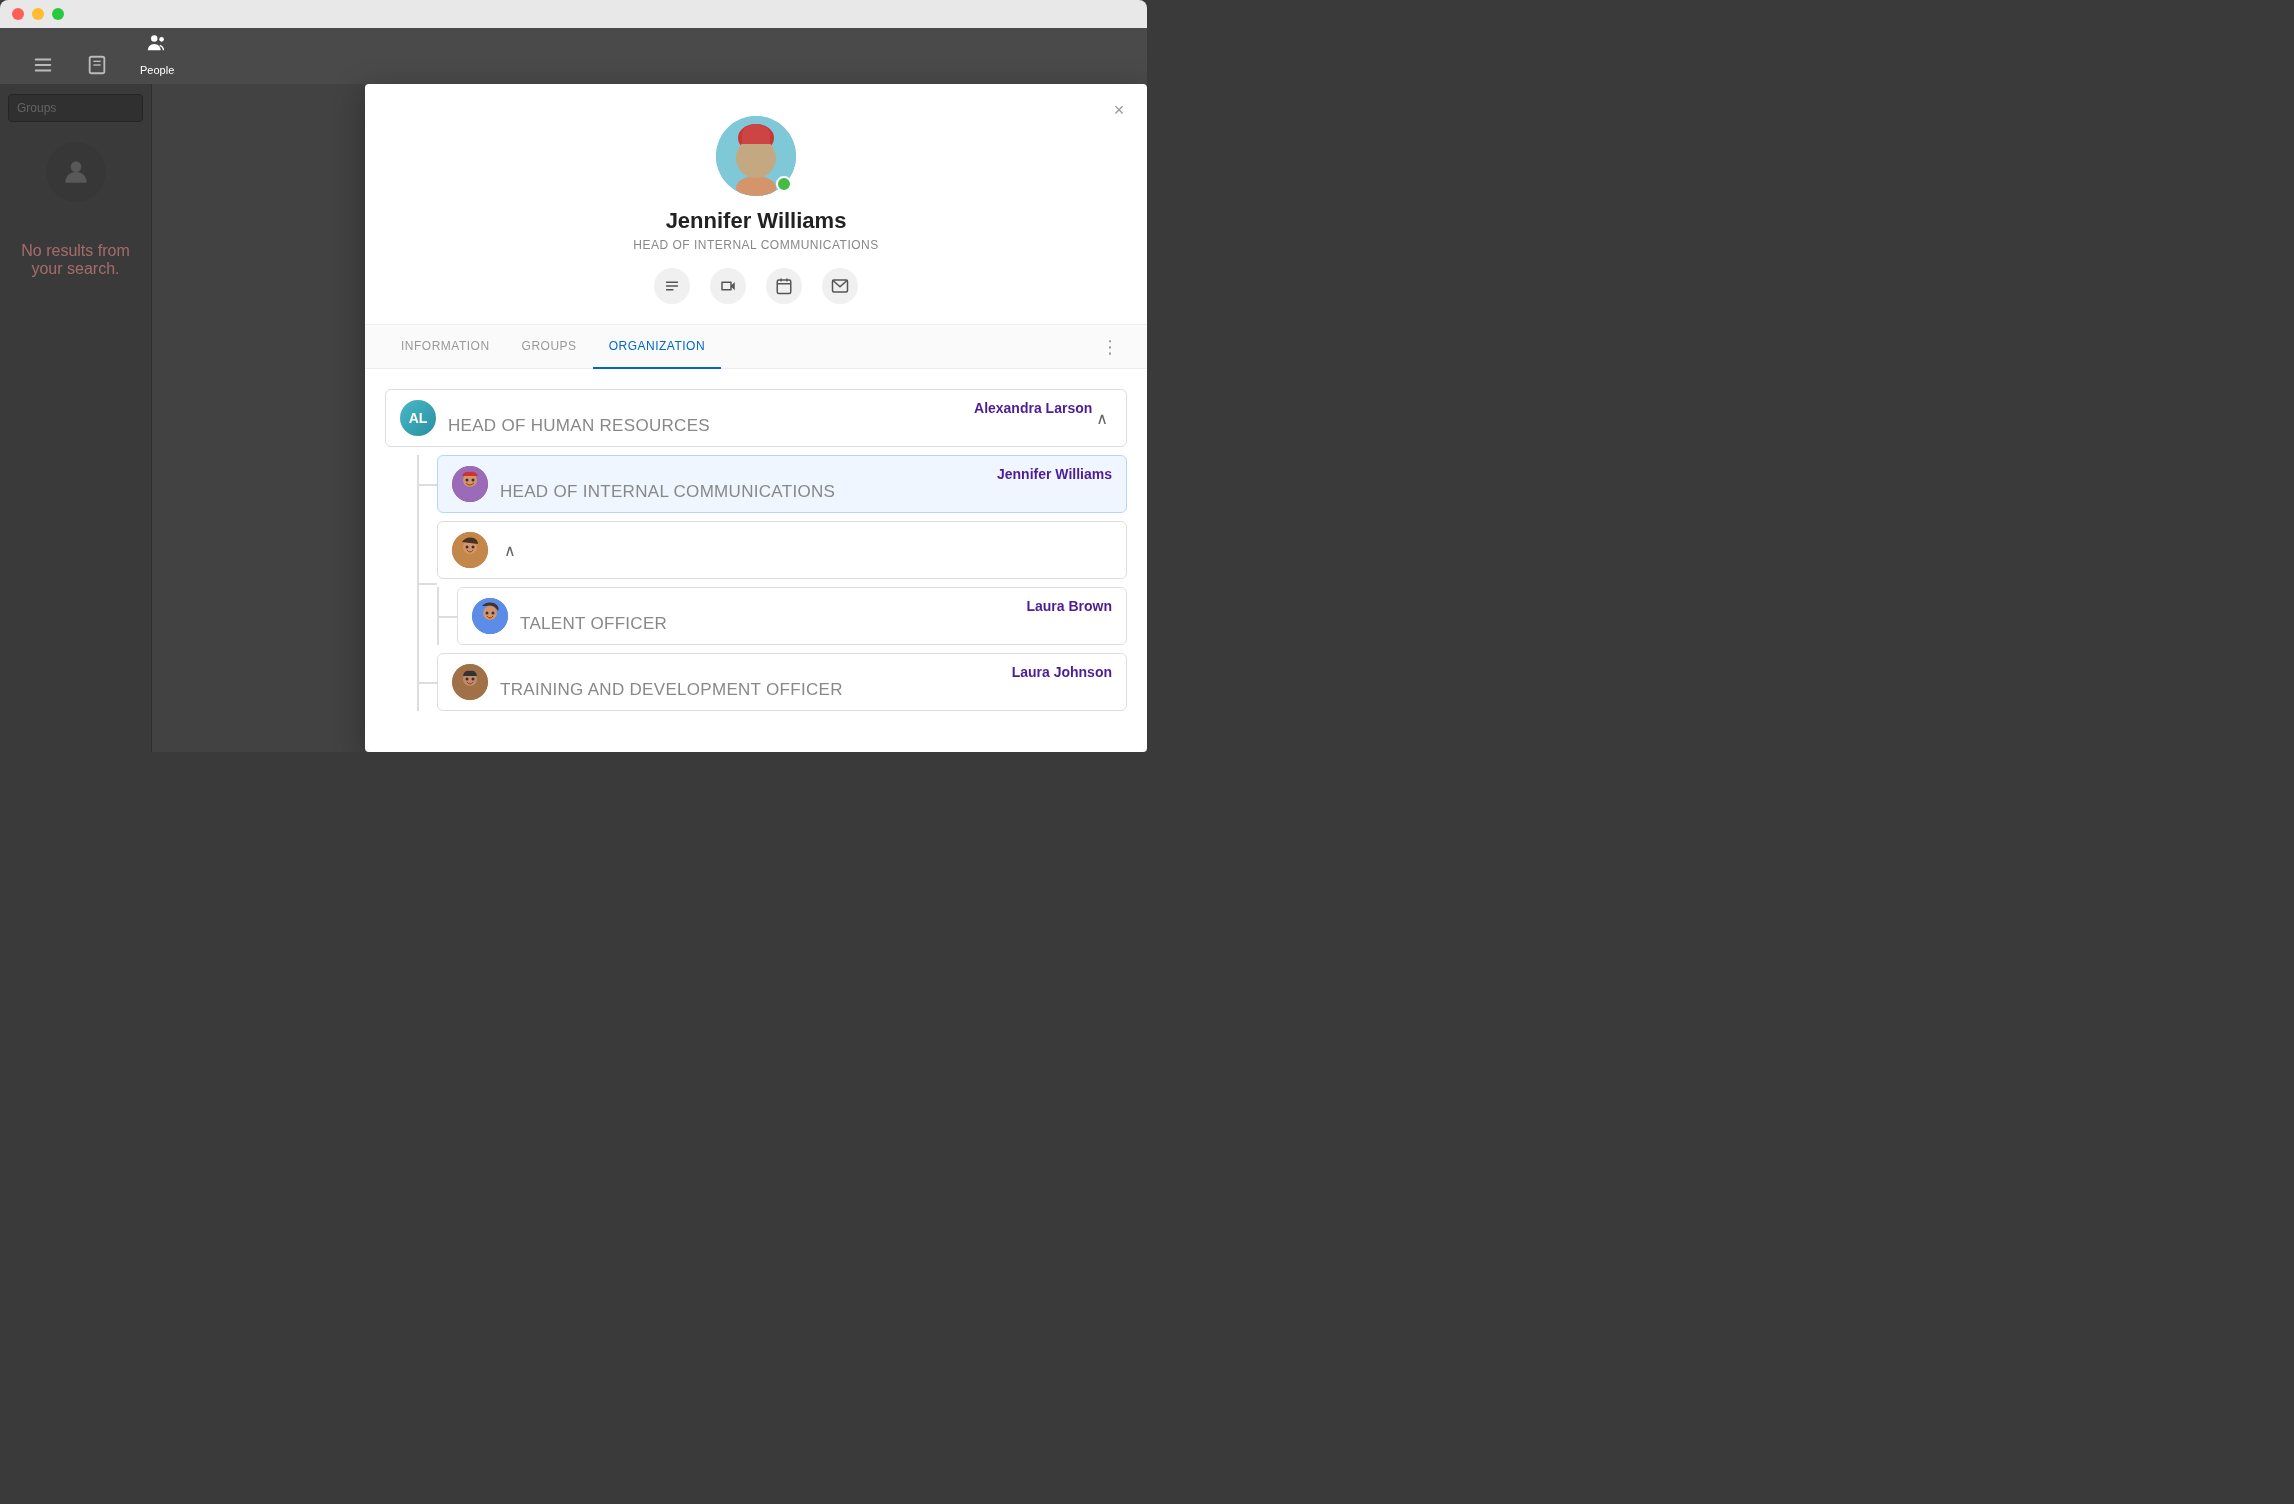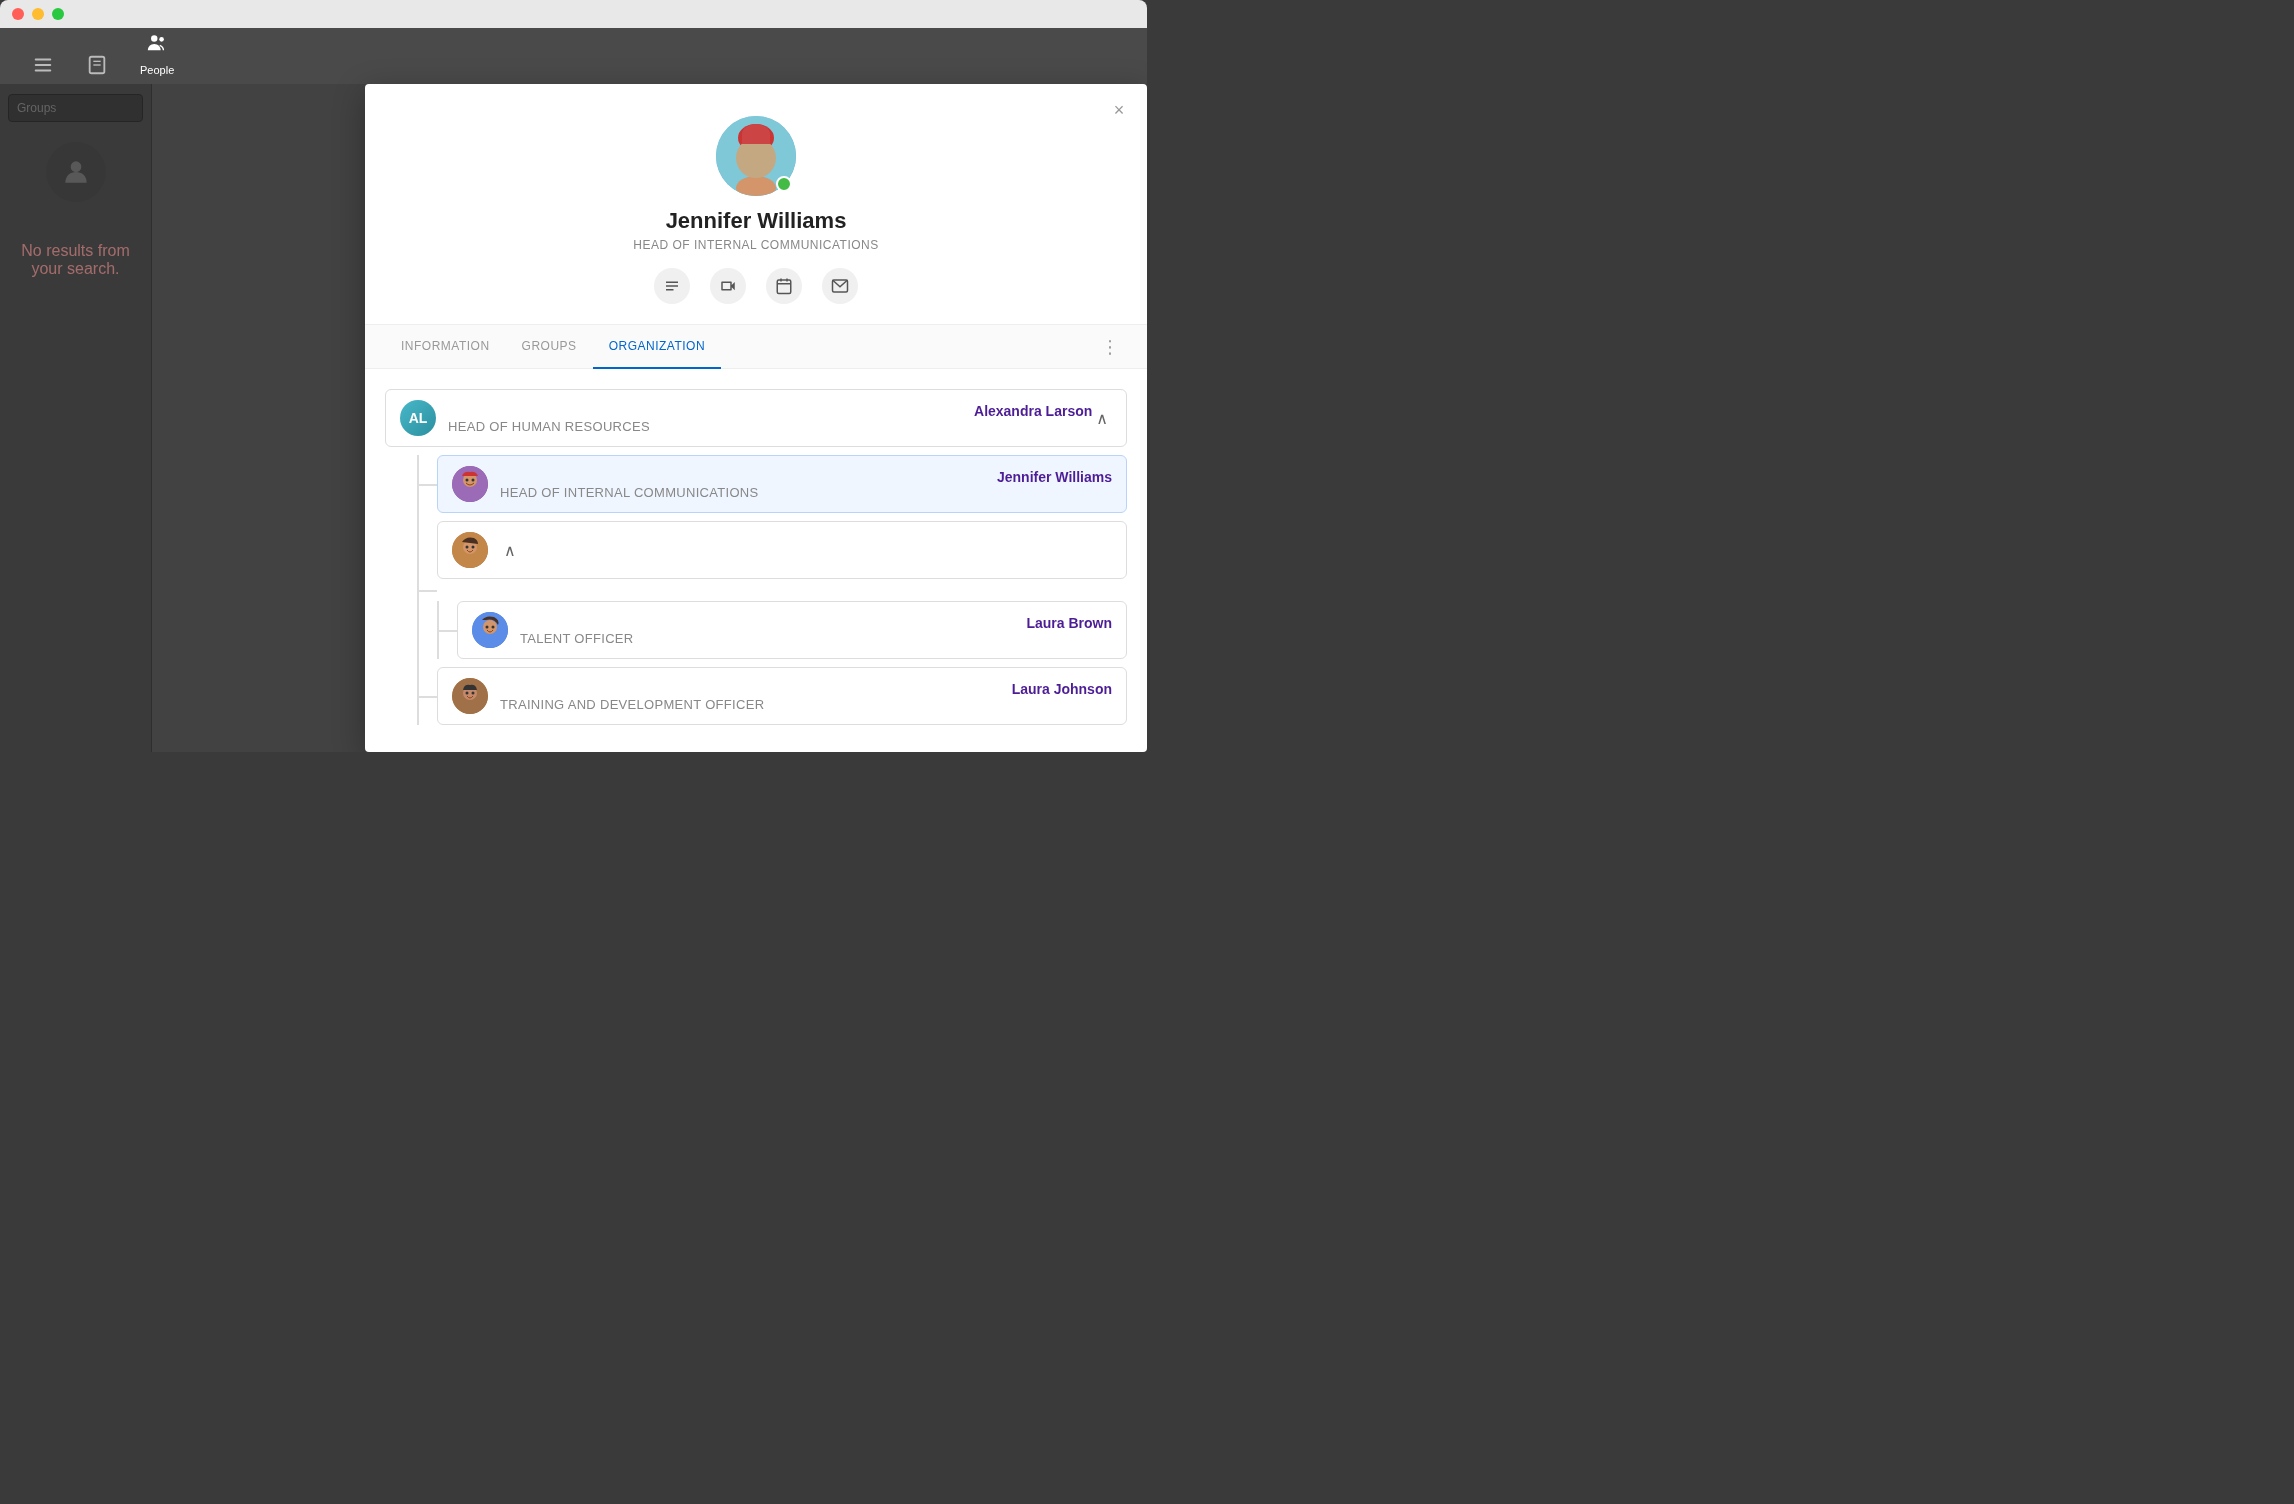--- a/index.html
+++ b/index.html
@@ -335,21 +335,21 @@
     }
 
     .org-node-name {
       font-size: 14px;
       font-weight: 600;
       color: #4c1d95;
       text-align: right;
     }
 
     .org-node-role {
-      font-size: 13px;
+      font-size: 17px;
       color: #888;
       text-transform: uppercase;
       letter-spacing: 0.3px;
     }
 
     .org-collapse-btn {
       color: #666;
       font-size: 16px;
       padding: 4px;
     }
@@ -617,21 +617,21 @@
                 <ellipse cx="18" cy="15" rx="7" ry="7" fill="#d4956a"></ellipse>
                 <ellipse cx="15" cy="15" rx="1.5" ry="1.5" fill="#333"></ellipse>
                 <ellipse cx="21" cy="15" rx="1.5" ry="1.5" fill="#333"></ellipse>
                 <path d="M10 10 Q14 4 22 6 Q26 8 26 12" fill="#4a3020"></path>
                 <path d="M15 18 Q18 22 21 18" stroke="#8b4513" stroke-width="1" fill="none"></path>
               </svg>
             </div>
             <div class="org-collapse-btn">∧</div>
           </div>
 
-          <div class="org-grandchildren" style="margin-left: 18px; margin-top: 22px;">
+          <div class="org-grandchildren" style="margin-left: 18px; margin-top: 8px;">
             <div class="org-grandchild-item">
               <div class="org-node" style="margin-left: 18px;">
                 <div class="org-node-avatar av-blue">
                   <svg width="36" height="36" viewBox="0 0 36 36">
                     <rect width="36" height="36" rx="18" fill="#5b8de8"></rect>
                     <ellipse cx="18" cy="15" rx="7" ry="7" fill="#d4956a"></ellipse>
                     <ellipse cx="15" cy="15" rx="1.5" ry="1.5" fill="#333"></ellipse>
                     <ellipse cx="21" cy="15" rx="1.5" ry="1.5" fill="#333"></ellipse>
                     <path d="M10 8 Q14 3 22 5 Q28 8 26 13 Q22 6 14 8" fill="#4a3020"></path>
                     <path d="M15 18 Q18 22 21 18" stroke="#8b4513" stroke-width="1" fill="none"></path>

